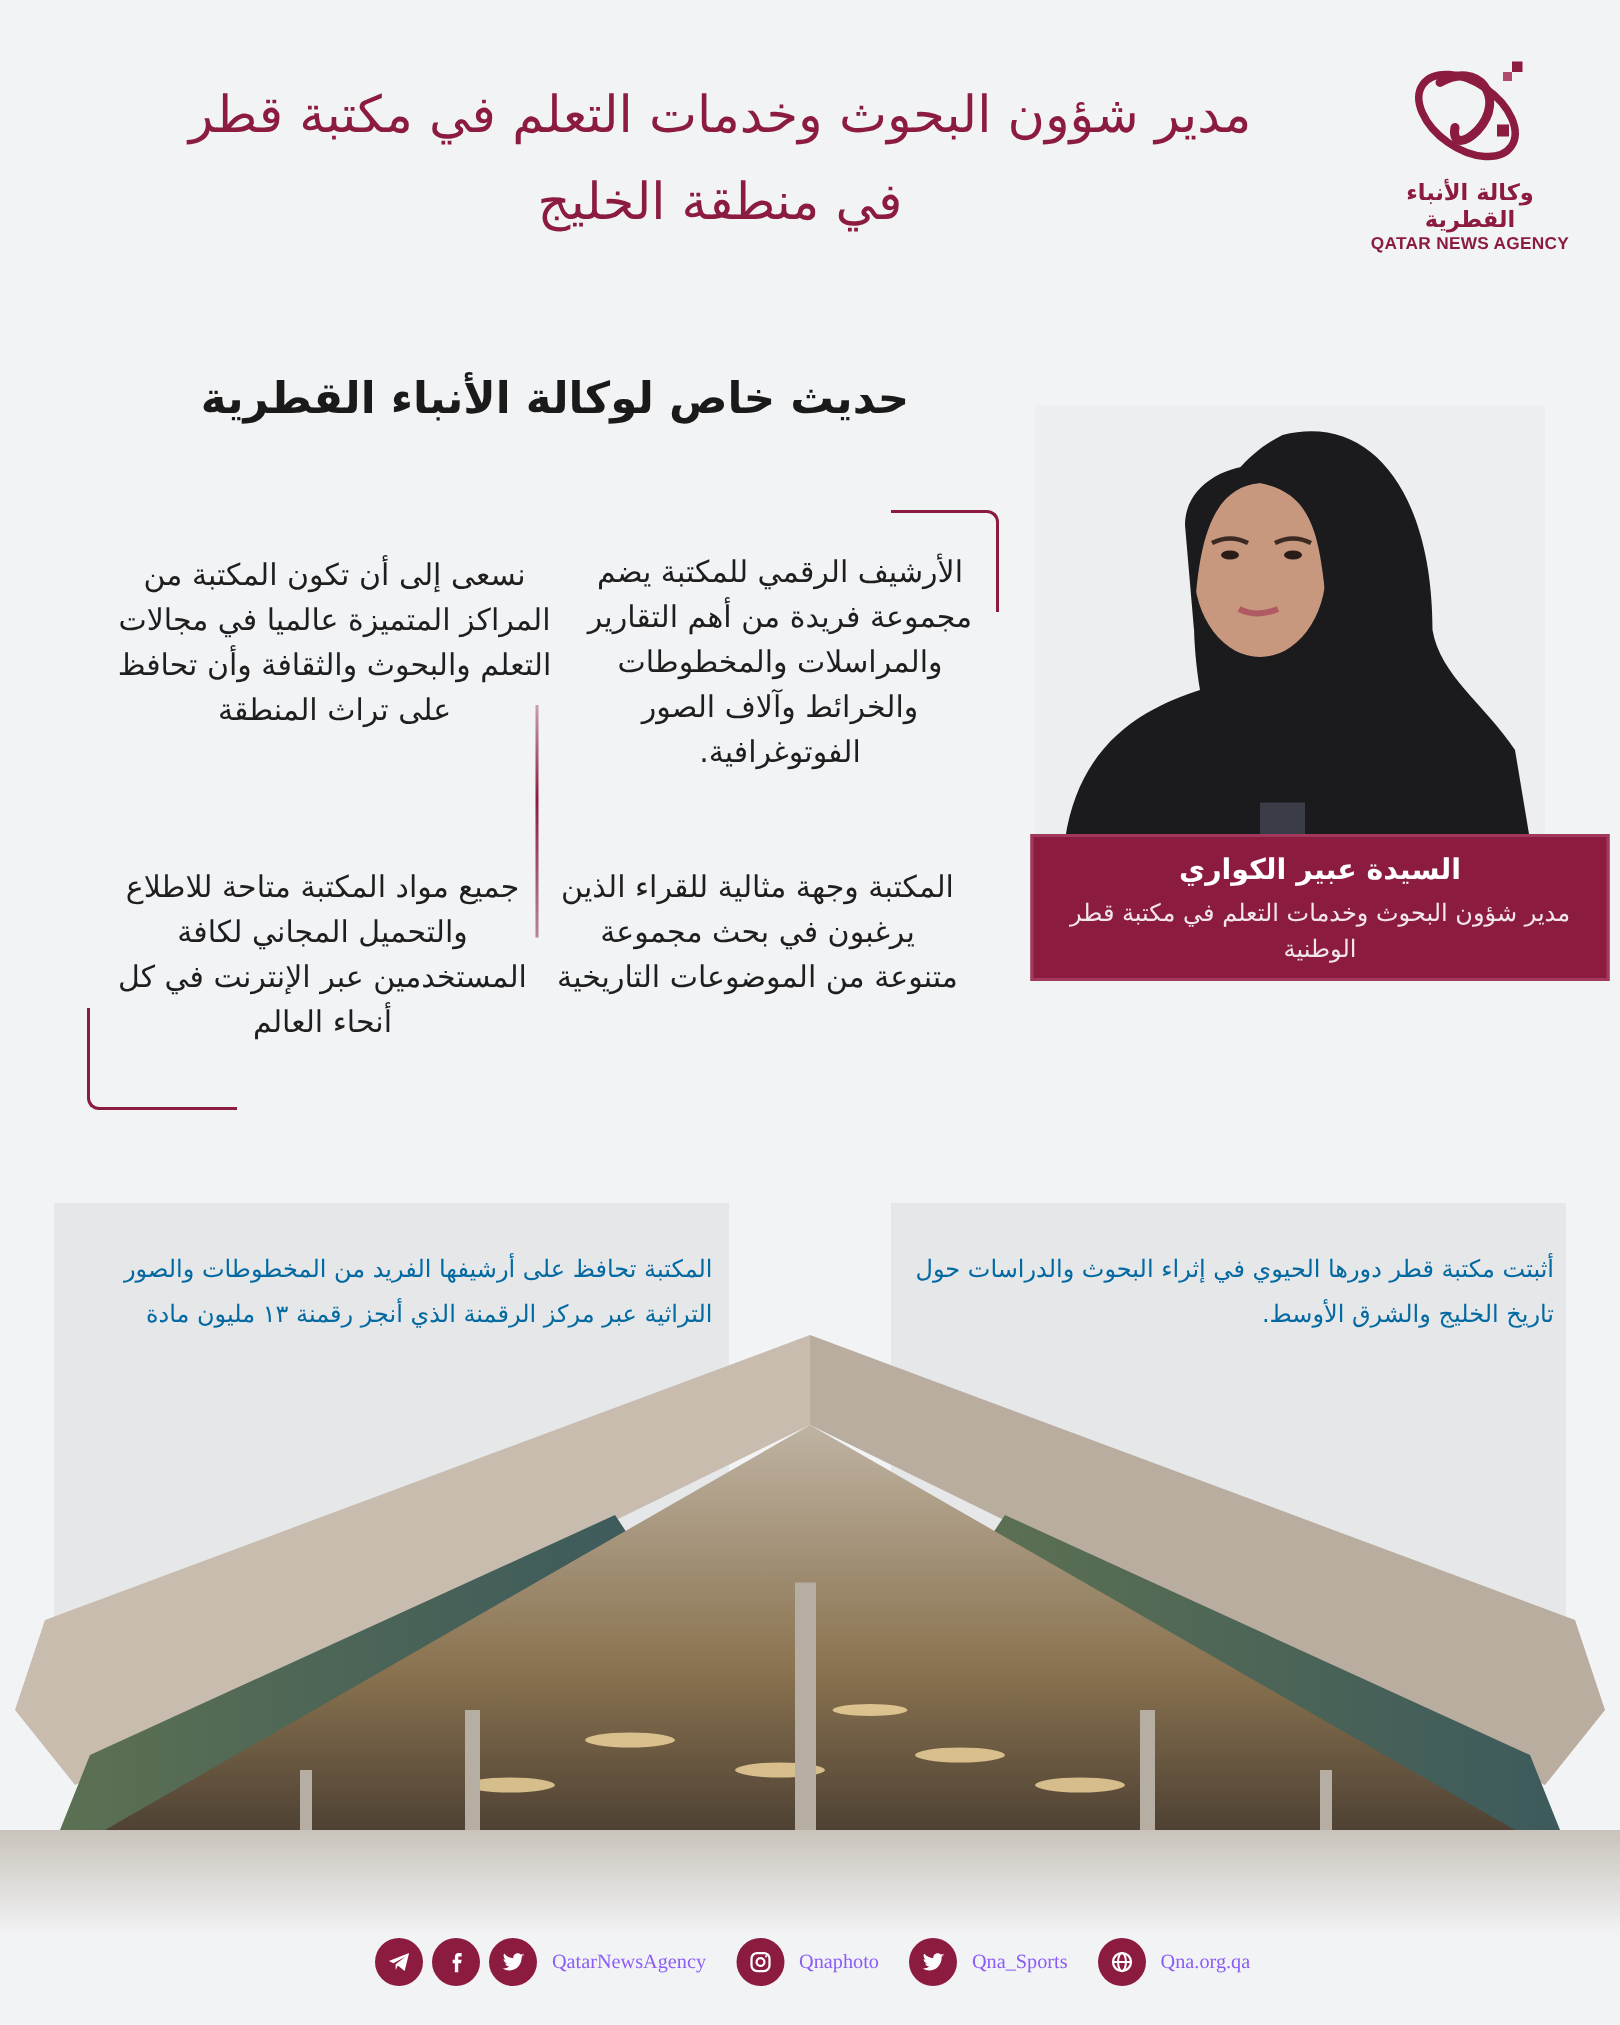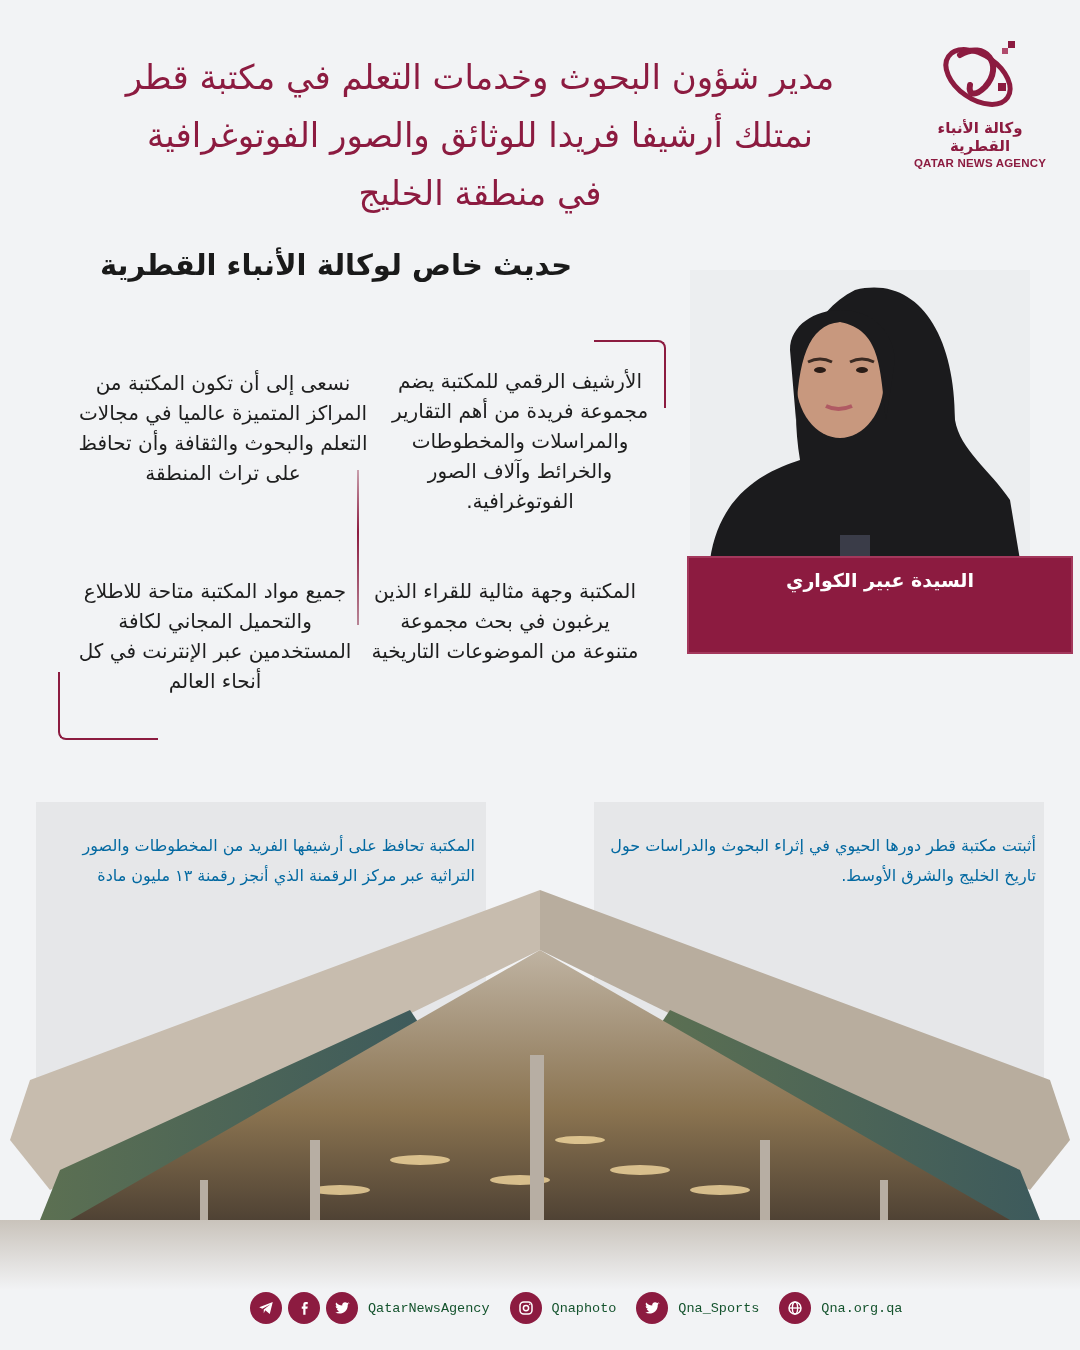--- a/index.html
+++ b/index.html
@@ -8,21 +8,21 @@
   .abs { position:absolute; }
 
   
   .logo { left:905px; top:35px; width:150px; height:130px; text-align:center; }
   .logo svg { display:block; margin:0 auto; }
   .logo-ar { font-size:15px; font-weight:bold; color:#8c1b40; direction:rtl; margin-top:2px; }
   .logo-en { font-size:11.5px; font-weight:bold; color:#8c1b40; letter-spacing:0.2px; margin-top:2px; font-family:"Liberation Sans", sans-serif; }
 
   
   .headline { left:50px; top:48px; width:860px; direction:rtl; text-align:center; color:#8c1b40; font-size:34px; line-height:58px; }
-  .subheading { left:100px; top:248px; width:540px; direction:rtl; text-align:left; font-size:29px; font-weight:bold; color:#1a1a1a; }
+  .subheading { left:100px; top:248px; width:540px; direction:rtl; text-align:center; font-size:29px; font-weight:bold; color:#1a1a1a; }
 
   
   .quote { direction:rtl; text-align:center; font-size:20px; line-height:30px; color:#1e1e1e; }
   .q1 { left:370px; top:366px; width:260px;margin-left:20px; }
   .q2 { left:78px;  top:368px; width:290px; }
   .q3 { left:370px; top:576px; width:270px;text-align:center; }
   .q4 { left:70px;  top:576px; width:290px; }
 
   .bracket-tr { left:594px; top:340px; width:72px; height:68px; border-top:2px solid #8c1b40; border-right:2px solid #8c1b40; border-top-right-radius:8px; }
   .bracket-bl { left:58px; top:672px; width:100px; height:68px; border-bottom:2px solid #8c1b40; border-left:2px solid #8c1b40; border-bottom-left-radius:8px; }
@@ -41,40 +41,39 @@
   .ptext { direction:rtl; text-align:right; font-size:16px; line-height:30px; color:#0369a1; }
   .pt-left { left:50px; top:831px; width:425px; }
   .pt-right { left:606px; top:831px; width:430px; }
 
   .building { left:0; top:890px; width:1080px; height:400px; }
 
   
   .footer { left:250px; top:1290px; height:36px; display:flex; align-items:center; gap:6px; direction:ltr; }
   .soc { width:32px; height:32px; border-radius:50%; background:#8c1b40; display:flex; align-items:center; justify-content:center; }
   .soc svg { width:18px; height:18px; }
-  .handle { font-family:Liberation Mono, monospace; font-size:13.5px; color:#14532d; margin:0 14px 0 4px; }
+  .handle { font-family:Liberation Serif, serif; font-size:13.5px; color:#8b5cf6; margin:0 14px 0 4px; }
 </style>
 </head>
 <body>
 
 <div class="abs logo">
   <svg width="100" height="82" viewBox="0 0 100 82">
     <ellipse cx="48" cy="42" rx="36" ry="22" fill="none" stroke="#8c1b40" stroke-width="5" transform="rotate(35 48 42)"></ellipse>
     <path d="M30 20 C 55 5, 75 30, 55 52 C 45 62, 38 60, 40 50" fill="none" stroke="#8c1b40" stroke-width="6" stroke-linecap="round"></path>
     <rect x="78" y="6" width="7" height="7" fill="#8c1b40"></rect>
     <rect x="72" y="13" width="6" height="6" fill="#b04a6c"></rect>
     <rect x="68" y="48" width="8" height="8" fill="#8c1b40"></rect>
   </svg>
   <div class="logo-ar">وكالة الأنباء القطرية</div>
   <div class="logo-en">QATAR NEWS AGENCY</div>
 </div>
 
 <div class="abs headline">
   <div>مدير شؤون البحوث وخدمات التعلم في مكتبة قطر</div>
-  <div>نمتلك أرشيفا فريدا للوثائق والصور الفوتوغرافية</div>
   <div>في منطقة الخليج</div>
 </div>
 
 <div class="abs subheading">حديث خاص لوكالة الأنباء القطرية</div>
 
 <div class="abs bracket-tr"></div>
 <div class="abs bracket-bl"></div>
 <div class="abs vline"></div>
 
 <div class="abs quote q1">الأرشيف الرقمي للمكتبة يضم مجموعة فريدة من أهم التقارير والمراسلات والمخطوطات والخرائط وآلاف الصور الفوتوغرافية.</div>
@@ -95,20 +94,21 @@
     <ellipse cx="172" cy="100" rx="6" ry="3" fill="#2a1c16"></ellipse>
     <path d="M136 136 q12 6 26 0" stroke="#b05a63" stroke-width="4" fill="none"></path>
 
     <path d="M100 80 C 100 30, 200 20, 205 90 L 196 150 C 190 95, 190 60, 150 52 C 118 55, 108 90, 106 150 Z" fill="#1b1b1d"></path>
     <rect x="150" y="265" width="30" height="25" fill="#3a3c48"></rect>
   </svg>
 </div>
 
 <div class="abs name-card">
   <div class="nm">السيدة عبير الكواري</div>
+  <div class="tt">مدير شؤون البحوث وخدمات التعلم في مكتبة قطر الوطنية</div>
 </div>
 
 <div class="abs panel p-left"></div>
 <div class="abs panel p-right"></div>
 
 <div class="abs building">
   <svg width="1080" height="400" viewBox="0 0 1080 400">
     <defs>
       <linearGradient id="under" x1="0" y1="0" x2="0" y2="1">
         <stop offset="0" stop-color="#bfb3a2"></stop>

